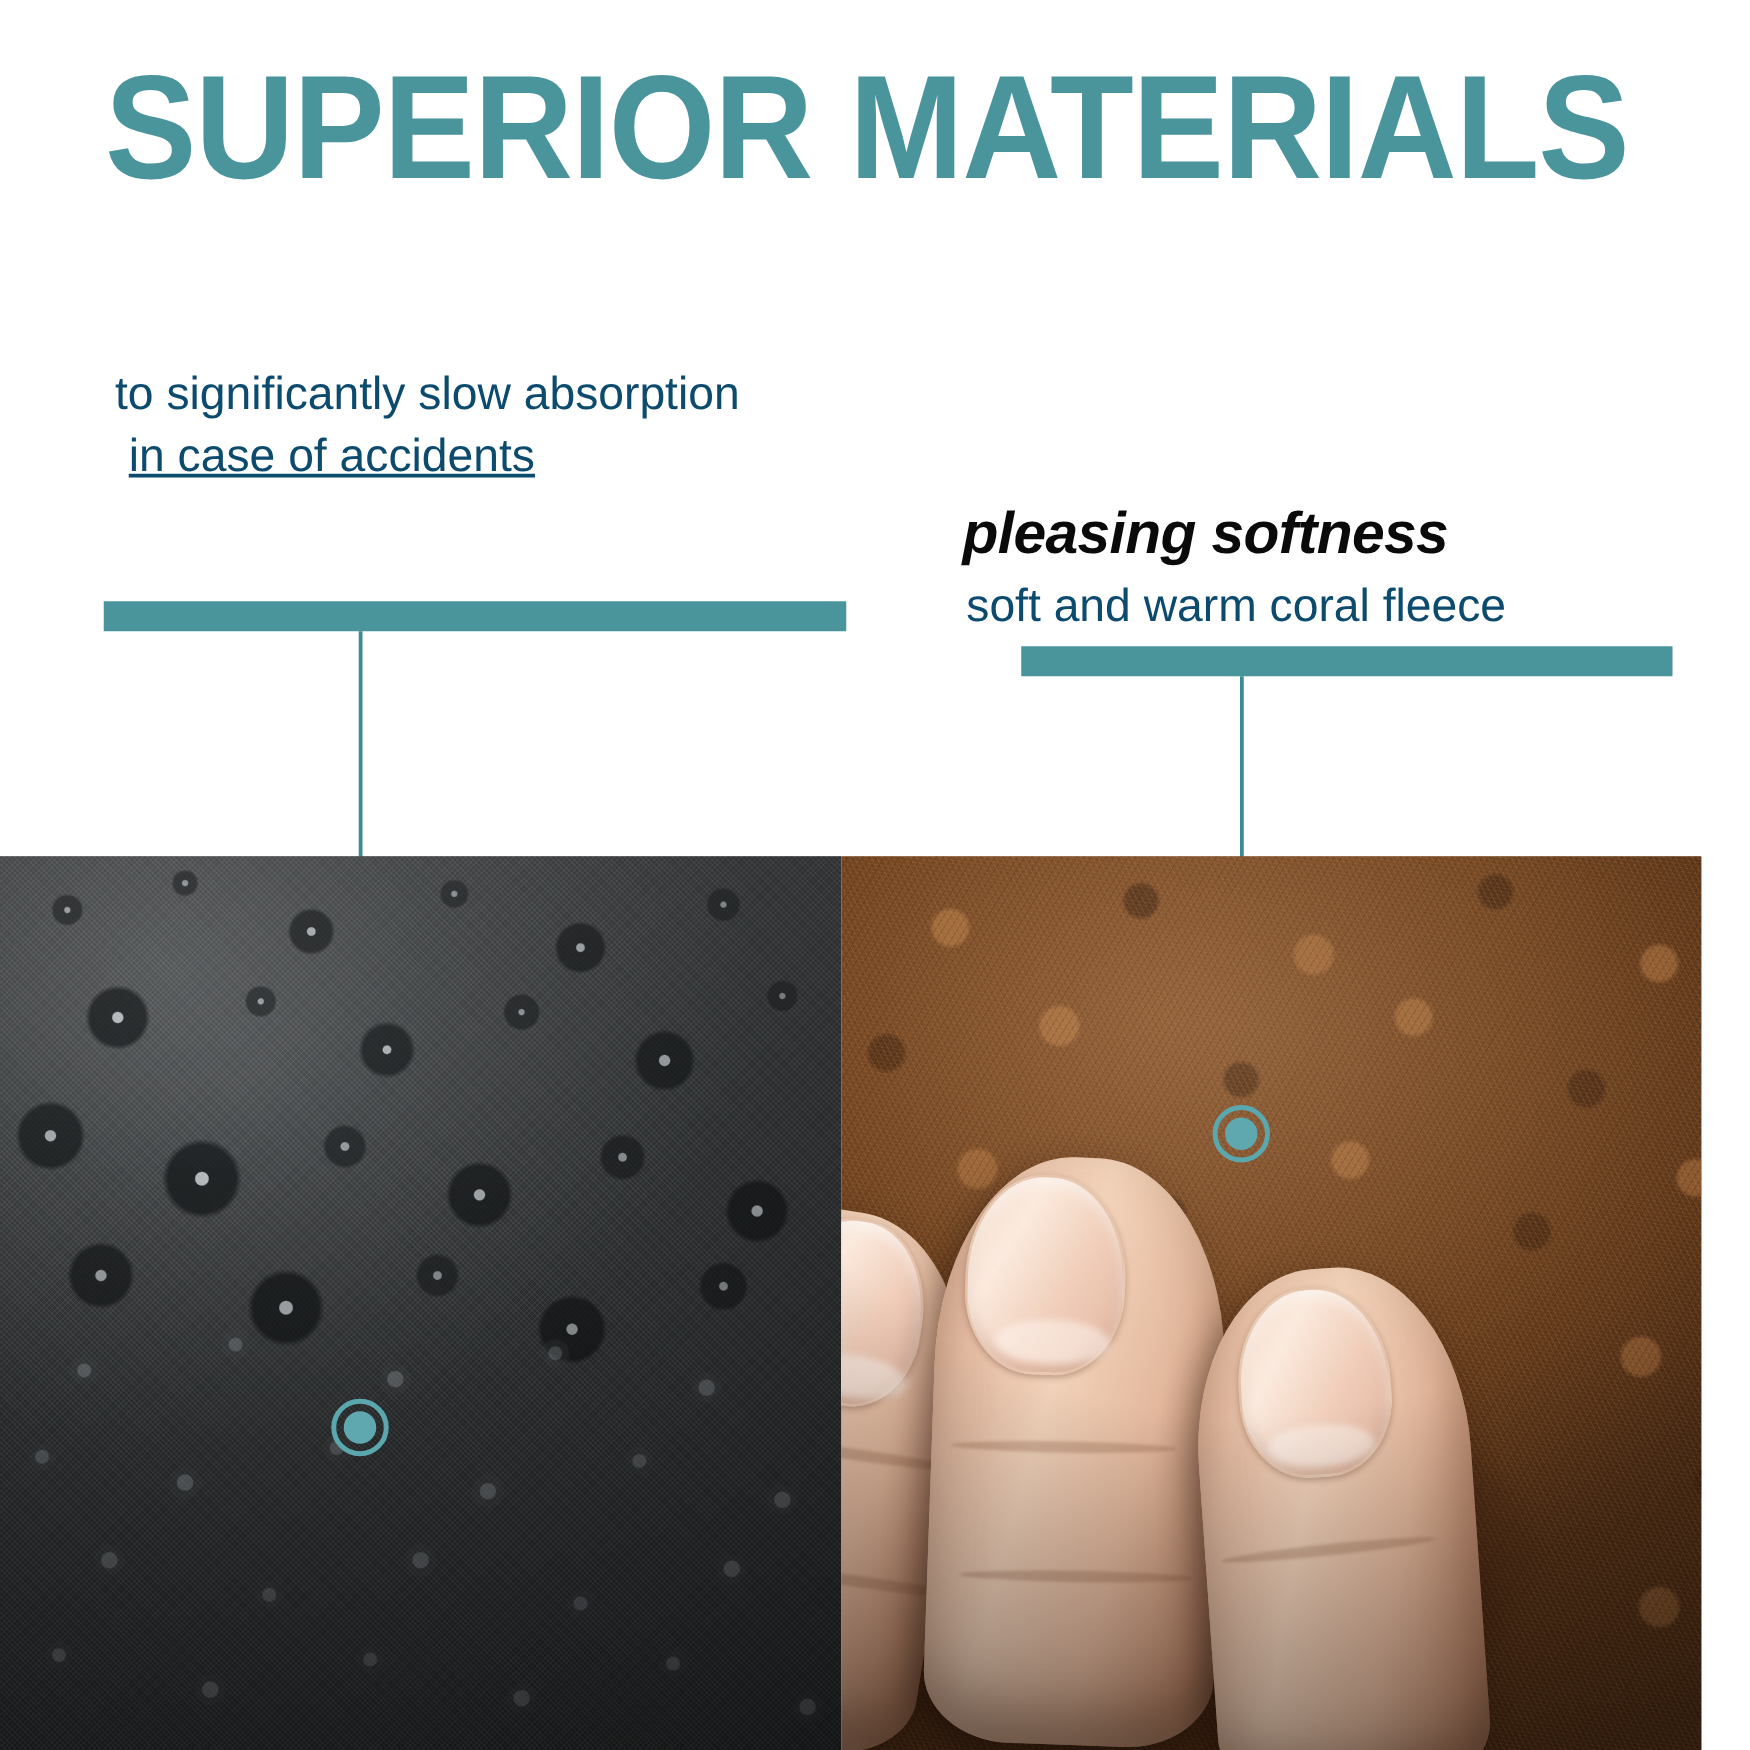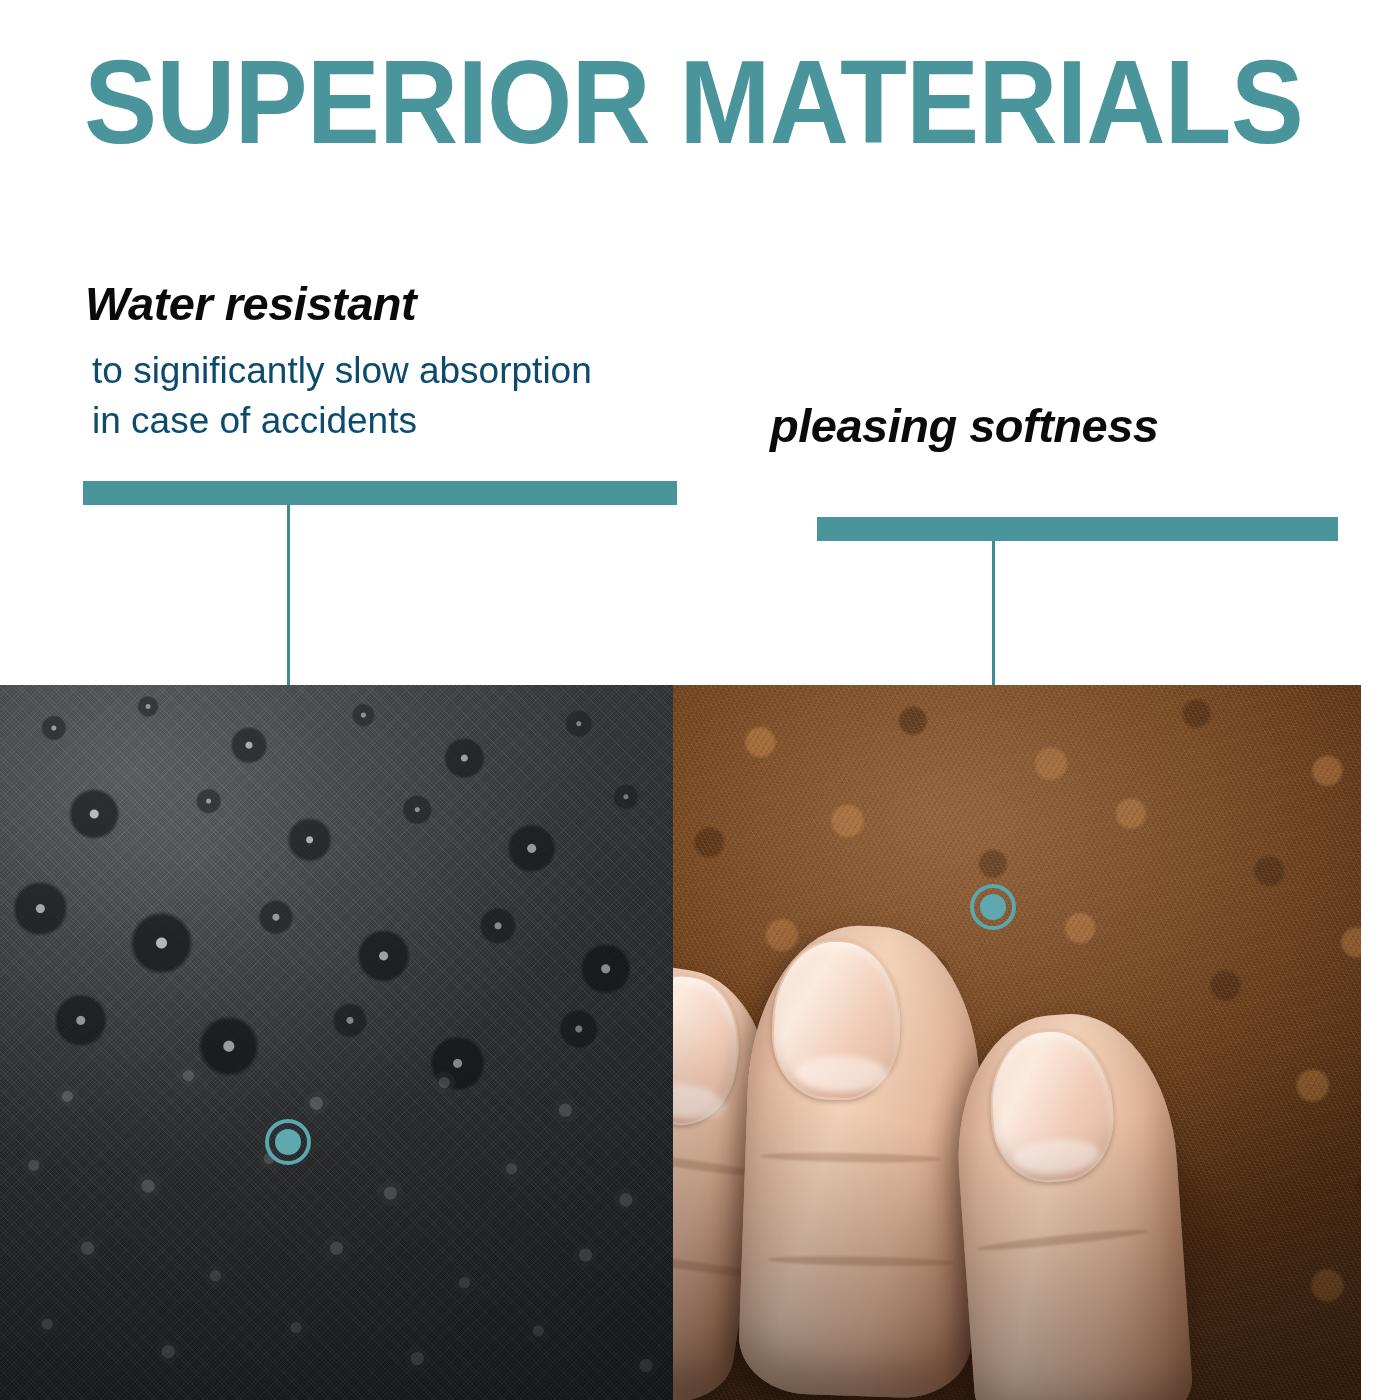--- a/index.html
+++ b/index.html
@@ -290,30 +290,30 @@
   }
 </style>
 </head>
 <body>
 
 <div id="page">
 
   <div id="title">SUPERIOR MATERIALS</div>
 
   <div class="callout" style="left:85px; top:276px;">
-    <div class="callout-head">Water resistant</div>
     <div class="callout-sub" style="margin-top:14px; margin-left:7px;">to significantly slow absorption</div>
-    <div class="callout-sub" style="margin-left:7px;">in case of accidents</div>
+    <div class="callout-sub" style="margin-left:18px;text-decoration:underline;">in case of accidents</div>
   </div>
 
   <div class="rule-bar" style="left:83px; top:481px; width:594px;"></div>
   <div class="leader-line" style="left:287px; top:505px; height:615px;"></div>
 
   <div class="callout" style="left:770px; top:398px;">
     <div class="callout-head">pleasing softness</div>
+    <div class="callout-sub" style="margin-top:6px; margin-left:3px;">soft and warm coral fleece</div>
   </div>
 
   <div class="rule-bar" style="left:817px; top:517px; width:521px;"></div>
   <div class="leader-line" style="left:992px; top:541px; height:344px;"></div>
 
   <div id="photo-strip">
 
     <div class="photo" id="photo-water">
       <div class="water-base"></div>
       <div class="weave"></div>

